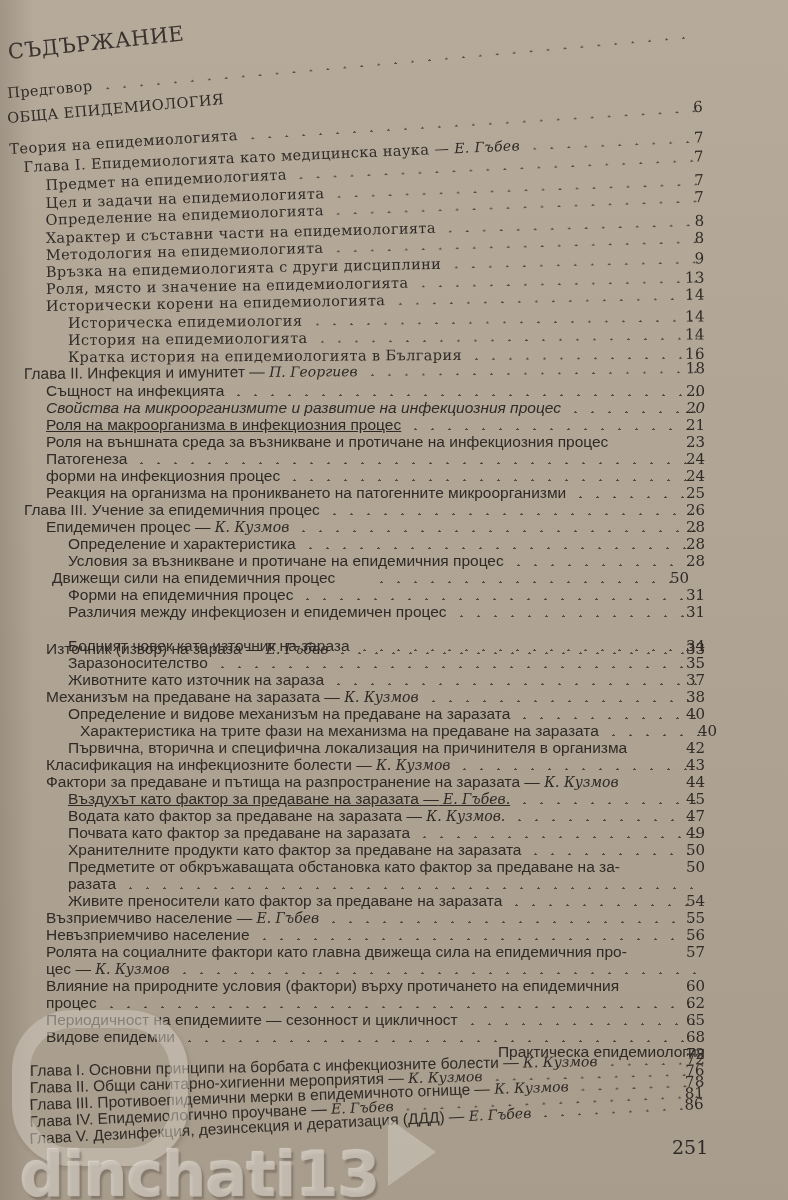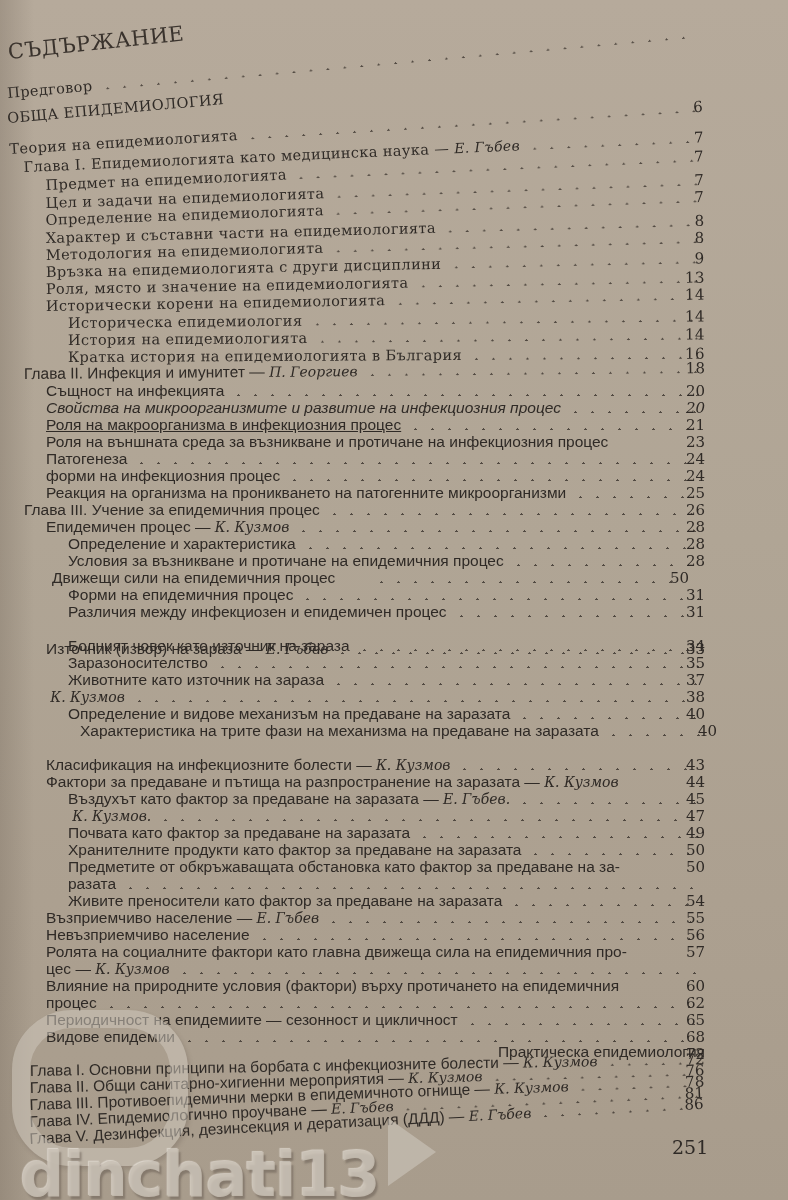--- a/index.html
+++ b/index.html
@@ -245,56 +245,62 @@
         <span class="label">Заразоносителство</span>
         <span class="dots"></span>
         <span class="page-num">35</span>
       </div>
       <div class="row" style="top: 669px; left: 68px; width: 637px;">
         <span class="label">Животните като източник на зараза</span>
         <span class="dots"></span>
         <span class="page-num">37</span>
       </div>
       <div class="row" style="top: 686px; left: 46px; width: 659px;">
+        <span class="label">Механизъм на предаване на заразата —</span>
         <span>&nbsp;</span>
         <span class="author">К. Кузмов</span>
         <span class="dots"></span>
         <span class="page-num">38</span>
       </div>
       <div class="row" style="top: 703px; left: 68px; width: 637px;">
         <span class="label">Определение и видове механизъм на предаване на заразата</span>
         <span class="dots"></span>
         <span class="page-num">40</span>
       </div>
       <div class="row" style="top: 720px; left: 80px; width: 637px;">
         <span class="label">Характеристика на трите фази на механизма на предаване на заразата</span>
         <span class="dots"></span>
         <span class="page-num">40</span>
       </div>
+      <div class="row" style="top: 737px; left: 68px; width: 637px;">
+        <span class="label">Първична, вторична и специфична локализация на причинителя в организма</span>
+        <span class="page-num">42</span>
+      </div>
       <div class="row" style="top: 754px; left: 46px; width: 659px;">
         <span class="label">Класификация на инфекциозните болести —</span>
         <span>&nbsp;</span>
         <span class="author">К. Кузмов</span>
         <span class="dots"></span>
         <span class="page-num">43</span>
       </div>
       <div class="row" style="top: 771px; left: 46px; width: 659px;">
         <span class="label">Фактори за предаване и пътища на разпространение на заразата —</span>
         <span>&nbsp;</span>
         <span class="author">К. Кузмов</span>
         <span class="page-num">44</span>
       </div>
-      <div class="row" style="top: 788px; left: 68px; width: 637px;">
+      <div class="row" style="top: 788px; left: 68px; width: 637px; text-decoration: underline;">
         <span class="label">Въздухът като фактор за предаване на заразата —</span>
         <span>&nbsp;</span>
         <span class="author">Е. Гъбев.</span>
         <span class="dots"></span>
         <span class="page-num">45</span>
       </div>
       <div class="row" style="top: 805px; left: 68px; width: 637px;">
+        <span class="label">Водата като фактор за предаване на заразата —</span>
         <span>&nbsp;</span>
         <span class="author">К. Кузмов.</span>
         <span class="dots"></span>
         <span class="page-num">47</span>
       </div>
       <div class="row" style="top: 822px; left: 68px; width: 637px;">
         <span class="label">Почвата като фактор за предаване на заразата</span>
         <span class="dots"></span>
         <span class="page-num">49</span>
       </div>

